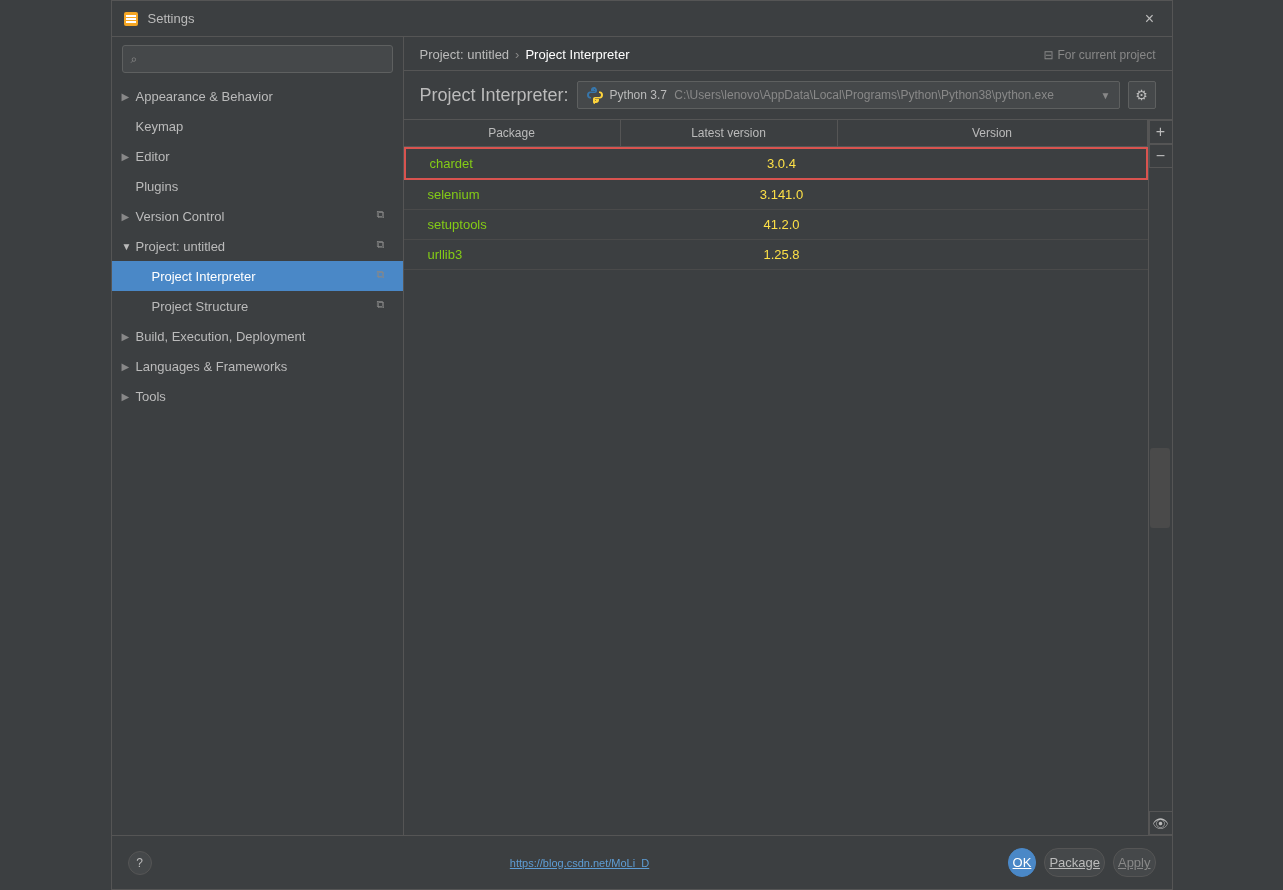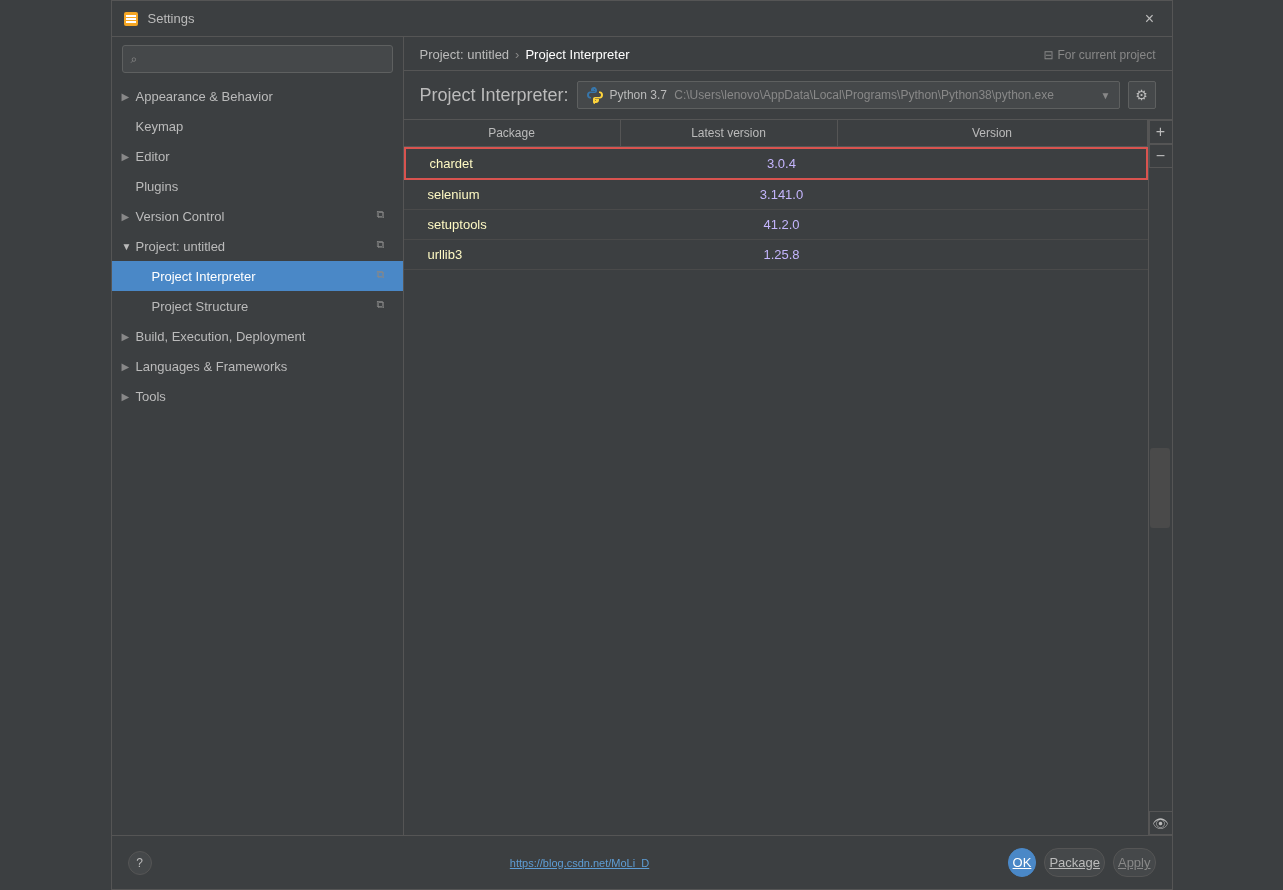--- a/index.html
+++ b/index.html
@@ -246,22 +246,22 @@
       display: flex;
       align-items: center;
       border-bottom: 1px solid #4a4a4a;
       cursor: pointer;
     }
     .td {
       padding: 7px 12px;
       color: #bbb;
       font-size: 13px;
     }
-    .td-package { flex: 1; color: #fef9c3; padding-left: 24px; }
-    .td-version { width: 310px; color: #c4b5fd; text-align: center; }
+    .td-package { flex: 1; color: #84cc16; padding-left: 24px; }
+    .td-version { width: 310px; color: #fde047; text-align: center; }
     .td-latest { flex: 1; }
     .side-btn {
       width: 24px;
       height: 24px;
       background: #3c3f41;
       border: 1px solid #555;
       color: #bbb;
       font-size: 16px;
       cursor: pointer;
       display: flex;

